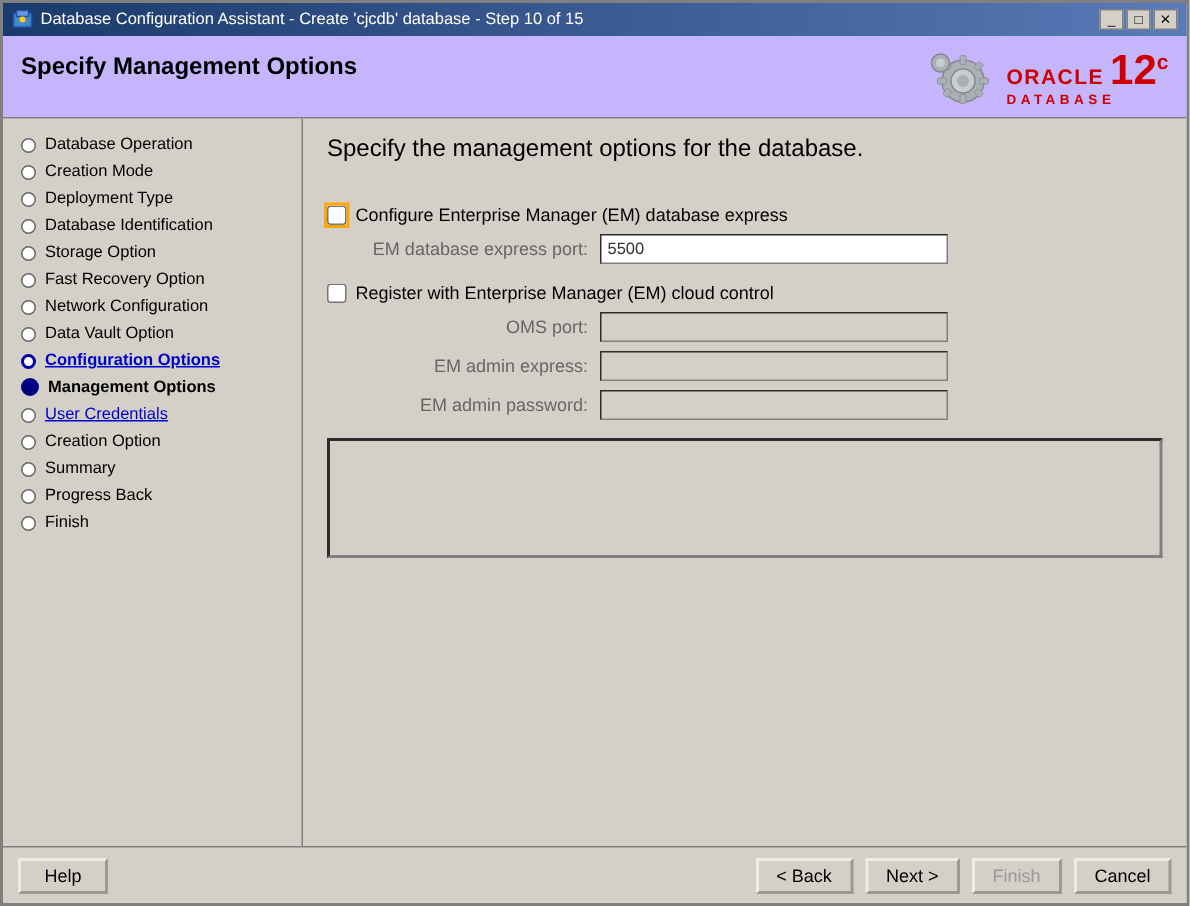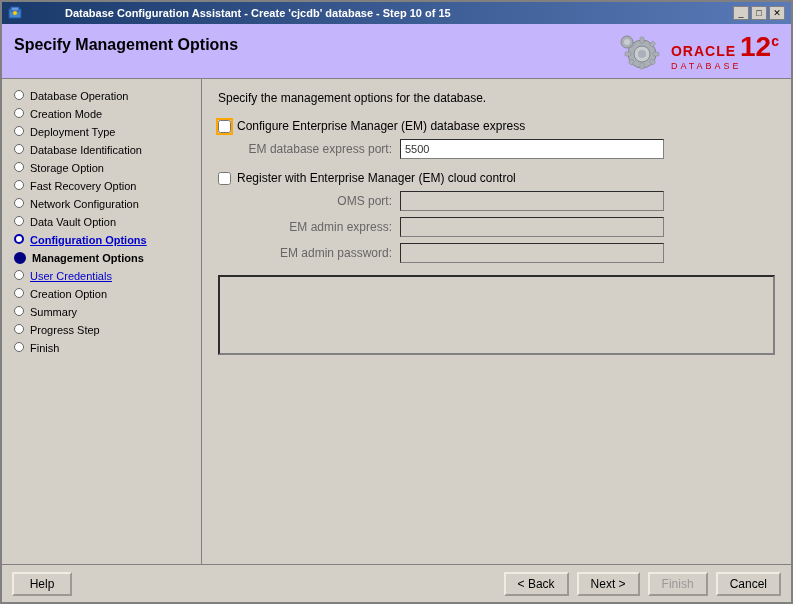--- a/index.html
+++ b/index.html
@@ -37,22 +37,21 @@
       height: 14px;
       margin-right: 5px;
       display: flex;
       align-items: center;
       justify-content: center;
     }
 
     .title-bar-text {
       flex: 1;
       font-size: 11px;
-      font-weight: bold;
-      margin-left: 38px;
+      font-weight: normal;
     }
 
     .title-bar-buttons {
       display: flex;
       gap: 2px;
     }
 
     .title-bar-btn {
       width: 16px;
       height: 14px;
@@ -111,21 +110,21 @@
       font-size: 14px;
       font-weight: bold;
       color: #cc0000;
       letter-spacing: 1px;
     }
 
     .database-text {
       font-size: 9px;
       color: #cc0000;
       letter-spacing: 3px;
-      font-weight: normal;
+      font-weight: bold;
     }
 
     .version-text {
       font-size: 28px;
       font-weight: bold;
       color: #cc0000;
       line-height: 1;
     }
 
     .version-c {
@@ -146,21 +145,21 @@
       width: 200px;
       background: #d4d0c8;
       border-right: 1px solid #808080;
       padding: 8px 0;
       flex-shrink: 0;
       overflow-y: auto;
     }
 
     .sidebar-item {
       display: flex;
-      align-items: flex-start;
+      align-items: flex-end;
       padding: 3px 8px 3px 12px;
       font-size: 11px;
       color: #000;
       cursor: pointer;
       position: relative;
     }
 
     .sidebar-item.active {
       font-weight: bold;
       color: #000;
@@ -195,22 +194,22 @@
 
     
     .content-area {
       flex: 1;
       background: #d4d0c8;
       padding: 12px 16px;
       overflow-y: auto;
     }
 
     .content-desc {
-      font-size: 12px;
-      margin-bottom: 14px;
+      font-size: 16px;
+      margin-bottom: 27px;
       color: #000;
     }
 
     .section {
       margin-bottom: 12px;
     }
 
     .checkbox-row {
       display: flex;
       align-items: center;
@@ -242,21 +241,21 @@
 
     .form-label {
       width: 160px;
       font-size: 12px;
       color: #666;
       text-align: right;
       padding-right: 8px;
     }
 
     .form-input {
-      width: 264px;
+      width: 232px;
       height: 20px;
       border: 1px inset #808080;
       background: #d4d0c8;
       padding: 1px 4px;
       font-size: 11px;
       color: #666;
     }
 
     .form-input.has-value {
       background: white;
@@ -427,21 +426,21 @@
       <div class="sidebar-item">
         <div class="sidebar-dot"></div>
         <span>Creation Option</span>
       </div>
       <div class="sidebar-item">
         <div class="sidebar-dot"></div>
         <span>Summary</span>
       </div>
       <div class="sidebar-item">
         <div class="sidebar-dot"></div>
-        <span>Progress Step</span>
+        <span>Progress Back</span>
       </div>
       <div class="sidebar-item">
         <div class="sidebar-dot"></div>
         <span>Finish</span>
       </div>
     </div>
 
     <div class="content-area">
       <p class="content-desc">Specify the management options for the database.</p>
 

